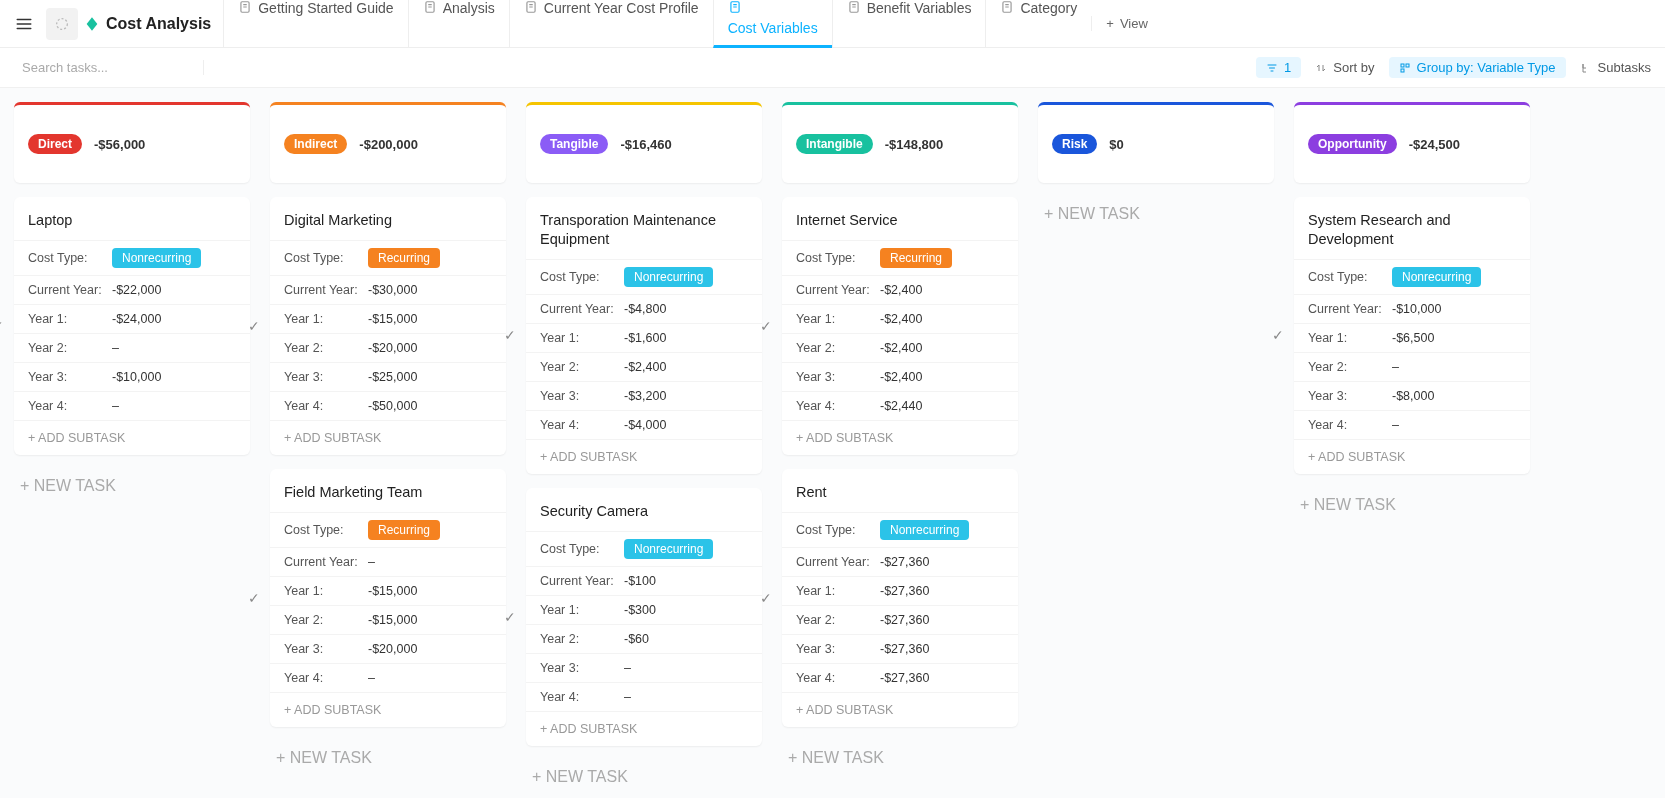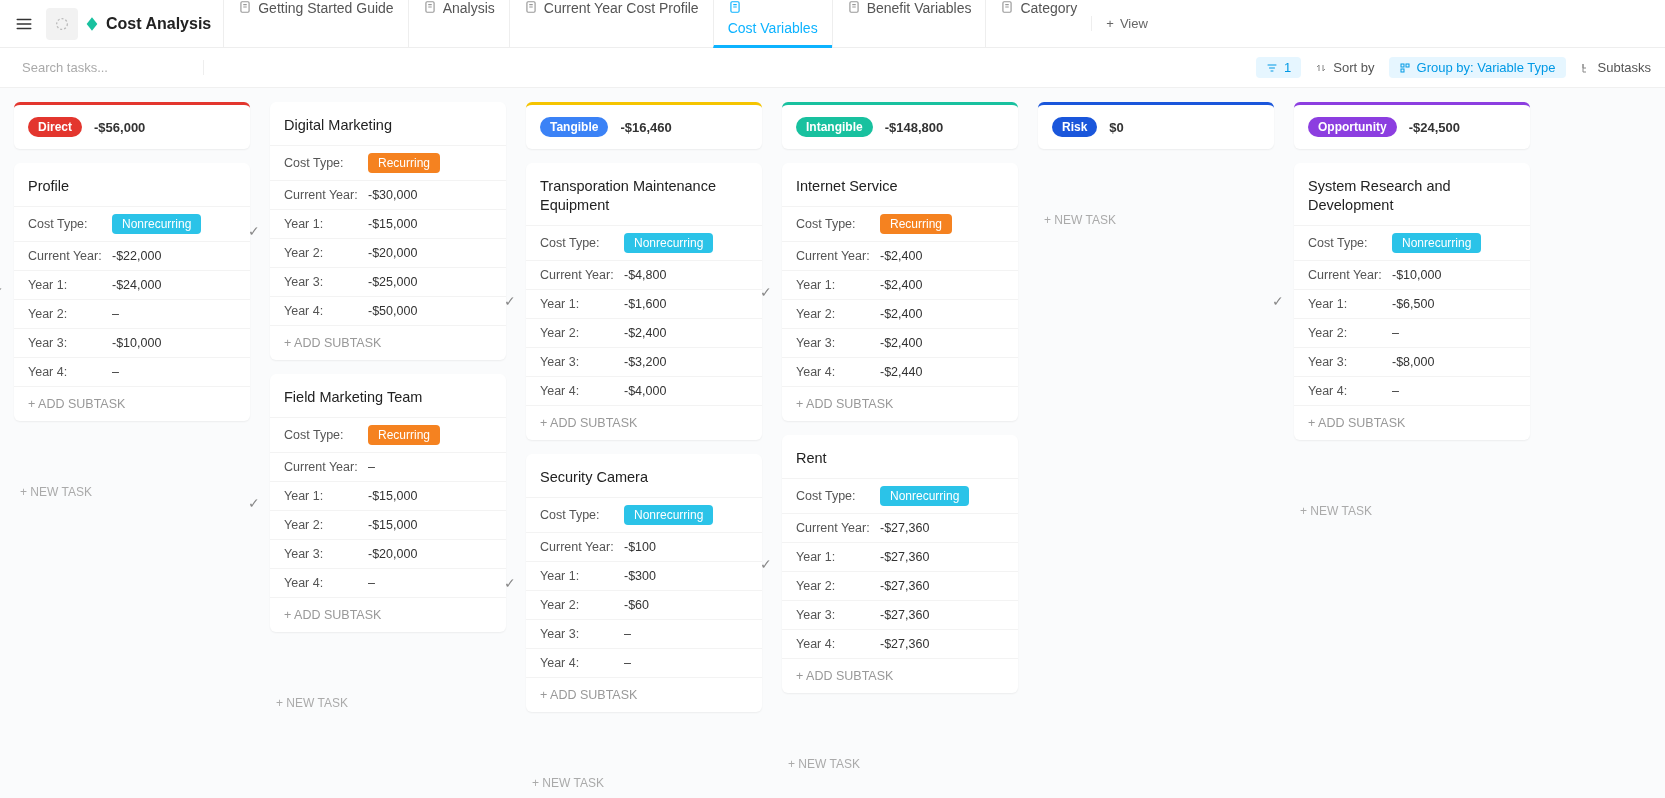--- a/index.html
+++ b/index.html
@@ -27,36 +27,36 @@
   .search-input { border: none; outline: none; font-size: 13px; color: #666; flex: 1; }
   .search-input::placeholder { color: #aaa; }
   .filter-right { display: flex; align-items: center; gap: 14px; }
   .pill { display: flex; align-items: center; gap: 6px; font-size: 13px; color: #555; cursor: pointer; }
   .pill.blue { background: #e6f6ff; color: #0099e5; padding: 3px 10px; border-radius: 4px; }
   .pill-icon { width: 12px; height: 12px; }
   
   
   .board { padding: 14px 14px 20px 14px; display: flex; gap: 20px; overflow-x: auto; align-items: flex-start; background: #fafbfc; min-height: calc(100vh - 88px); }
   .column { width: 236px; flex: 0 0 236px; display: flex; flex-direction: column; gap: 14px; }
-  .col-header { background: #fff; border-radius: 6px; padding: 12px 14px; display: flex; align-items: center; gap: 12px; box-shadow: 0 1px 2px rgba(0,0,0,.06); border-top: 3px solid transparent; }
+  .col-header { background: #fff; border-radius: 6px; padding: 29px 14px; display: flex; align-items: center; gap: 12px; box-shadow: 0 1px 2px rgba(0,0,0,.06); border-top: 3px solid transparent; }
   .col-badge { color: #fff; font-weight: 600; font-size: 12px; padding: 3px 10px; border-radius: 10px; }
   .col-amount { font-weight: 600; font-size: 13px; color: #333; }
   
   .card { background: #fff; border-radius: 6px; padding: 12px 0 0 0; box-shadow: 0 1px 2px rgba(0,0,0,.06); position: relative; }
   .card-check { position: absolute; left: -22px; top: 50%; transform: translateY(-50%); color: #888; font-size: 14px; }
   .card-wrap { position: relative; }
   .card-title { font-size: 14.5px; font-weight: 500; color: #222; padding: 2px 14px 10px 14px; line-height: 1.3; }
   .row { display: flex; align-items: center; padding: 7px 14px; border-top: 1px solid #f3f3f3; font-size: 12.5px; }
   .row-label { color: #555; width: 84px; flex-shrink: 0; }
   .row-value { color: #333; }
   .chip { font-size: 12px; color: #fff; padding: 3px 10px; border-radius: 4px; font-weight: 500; }
   .chip.nonrecurring { background: #2bc3e8; }
   .chip.recurring { background: #f58220; }
   .add-subtask { padding: 10px 14px; color: #999; font-size: 12.5px; cursor: pointer; border-top: 1px solid #f3f3f3; }
-  .new-task { color: #aaa; font-size: 12px; padding: 8px 6px; cursor: pointer; margin-top: 42px; }
+  .new-task { color: #aaa; font-size: 16px; padding: 8px 6px; cursor: pointer; }
   
   
   .accent-red { border-top-color: #e3362e; }
   .accent-orange { border-top-color: #f58220; }
   .accent-yellow { border-top-color: #f5c400; }
   .accent-teal { border-top-color: #18c19f; }
   .accent-blue { border-top-color: #1a56db; }
   .accent-purple { border-top-color: #8c3ee0; }
 </style>
 </head>
@@ -174,21 +174,21 @@
 
 <div class="board" id="board">
     <div class="column">
       <div class="col-header accent-red">
         <span class="col-badge" style="background:#e3362e">Direct</span>
         <span class="col-amount">-$56,000</span>
       </div>
       <div class="card-wrap">
         <span class="card-check">✓</span>
         <div class="card">
-      <div class="card-title">Profile</div>
+      <div class="card-title">Laptop</div>
       <div class="row">
         <span class="row-label">Cost Type:</span>
         <span class="chip nonrecurring">Nonrecurring</span>
       </div>
       <div class="row">
             <span class="row-label">Current Year:</span>
             <span class="row-value">-$22,000</span>
           </div>
       <div class="row">
             <span class="row-label">Year 1:</span>
@@ -205,20 +205,24 @@
       <div class="row">
             <span class="row-label">Year 4:</span>
             <span class="row-value">–</span>
           </div>
       <div class="add-subtask">+ ADD SUBTASK</div>
     </div>
       </div>
       <div class="new-task">+ NEW TASK</div>
     </div>
     <div class="column">
+      <div class="col-header accent-orange">
+        <span class="col-badge" style="background:#f58220">Indirect</span>
+        <span class="col-amount">-$200,000</span>
+      </div>
       <div class="card-wrap">
         <span class="card-check">✓</span>
         <div class="card">
       <div class="card-title">Digital Marketing</div>
       <div class="row">
         <span class="row-label">Cost Type:</span>
         <span class="chip recurring">Recurring</span>
       </div>
       <div class="row">
             <span class="row-label">Current Year:</span>
@@ -271,21 +275,21 @@
             <span class="row-label">Year 4:</span>
             <span class="row-value">–</span>
           </div>
       <div class="add-subtask">+ ADD SUBTASK</div>
     </div>
       </div>
       <div class="new-task">+ NEW TASK</div>
     </div>
     <div class="column">
       <div class="col-header accent-yellow">
-        <span class="col-badge" style="background:#3b82f6">Tangible</span>
+        <span class="col-badge" style="background:#8b5cf6">Tangible</span>
         <span class="col-amount">-$16,460</span>
       </div>
       <div class="card-wrap">
         <span class="card-check">✓</span>
         <div class="card">
       <div class="card-title">Transporation Maintenance Equipment</div>
       <div class="row">
         <span class="row-label">Cost Type:</span>
         <span class="chip nonrecurring">Nonrecurring</span>
       </div>

